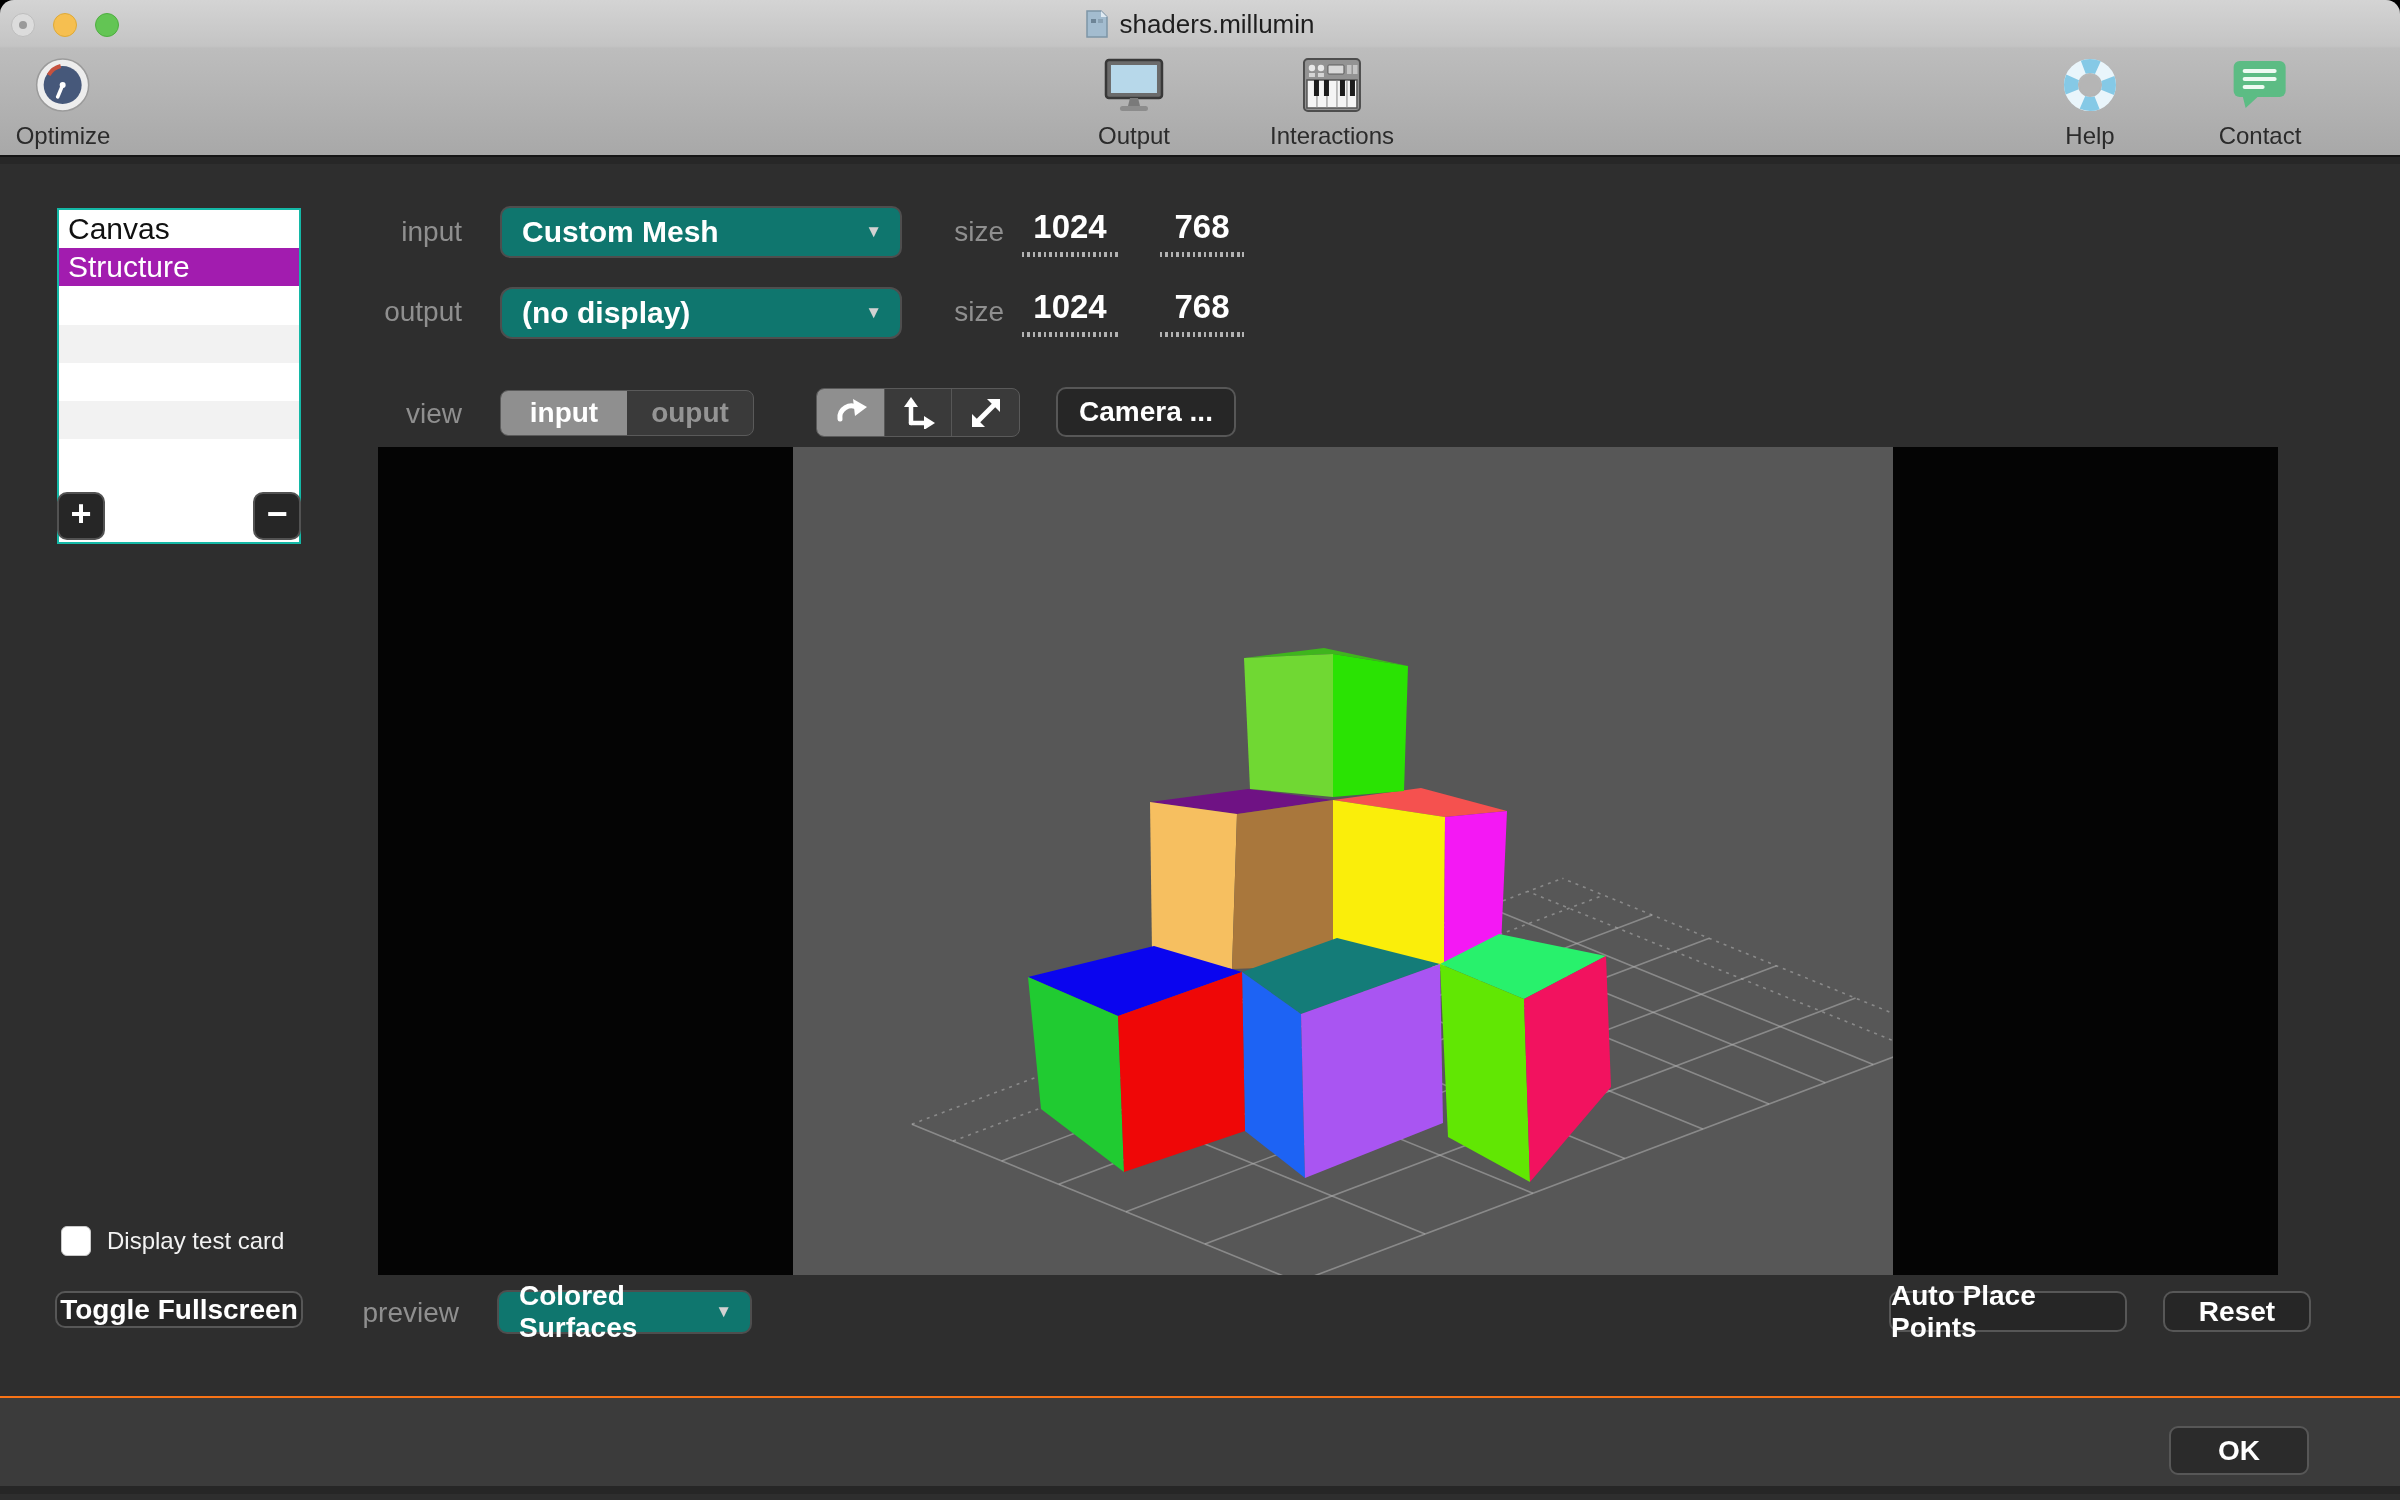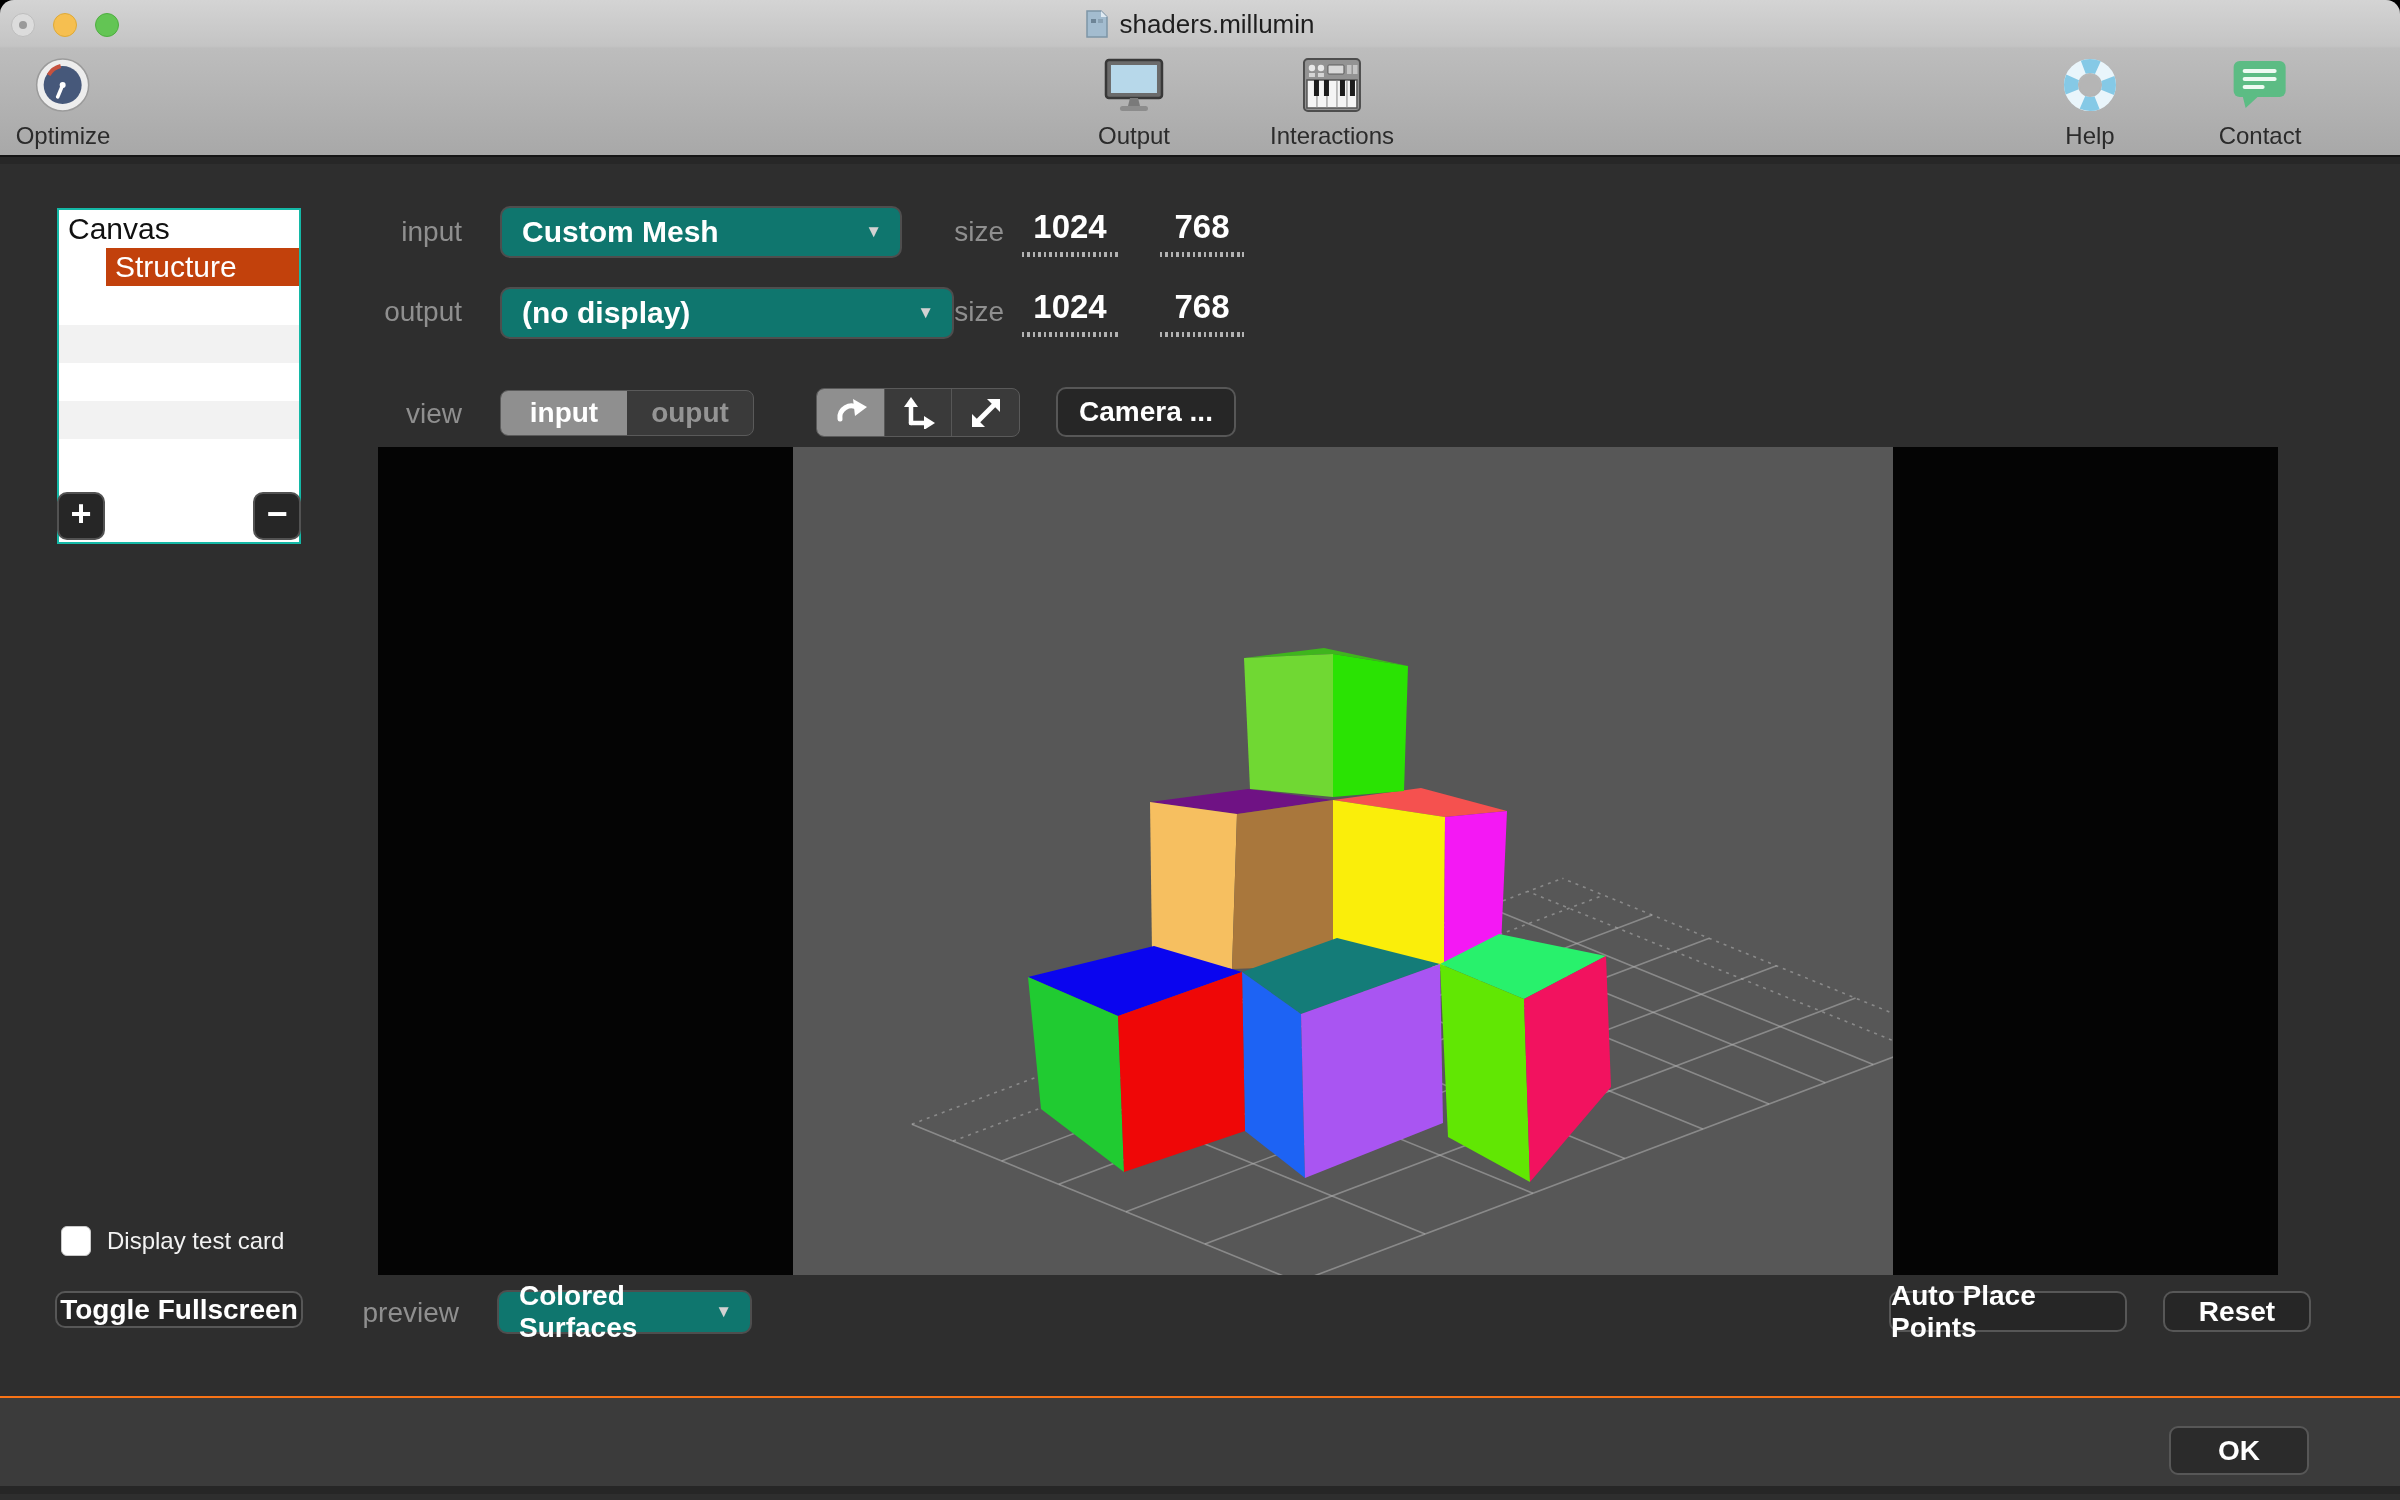--- a/index.html
+++ b/index.html
@@ -22,34 +22,34 @@
   .tool-icon{height:62px;display:flex;align-items:center;justify-content:center;}
   .tool-label{font-size:24px;color:#2b2b2b;}
   #tool-optimize{left:63px;} #tool-output{left:1134px;} #tool-interactions{left:1332px;}
   #tool-help{left:2090px;} #tool-contact{left:2260px;}
   #content-shade{position:absolute;left:0;top:157px;width:100%;height:7px;background:#272727;}
 
   
   #layer-list{position:absolute;left:57px;top:208px;width:244px;height:336px;background:#fff;
               border:2px solid #14b8a6;box-sizing:border-box;}
   .layer-row{height:38.2px;line-height:38.2px;font-size:30px;padding-left:9px;color:#111;overflow:hidden;}
-  .layer-row.selected{background:#c2410c;color:#fff;margin-left:47px;}
+  .layer-row.selected{background:#a21caf;color:#fff;}
   .layer-row.stripe{background:#f2f2f2;}
   .sq-btn{position:absolute;width:48px;height:48px;background:#262626;border:2px solid #525252;border-radius:10px;
           box-sizing:border-box;color:#fff;font-size:36px;font-weight:700;line-height:40px;text-align:center;}
   #add-btn{left:57px;top:492px;} #remove-btn{left:253px;top:492px;}
 
   
   .form-label{position:absolute;width:150px;text-align:right;font-size:28px;color:#8f8f8f;}
   .dropdown{position:absolute;background:#0f766e;border:2px solid #4e4e4e;border-radius:10px;box-sizing:border-box;
             display:flex;align-items:center;color:#fff;font-weight:700;}
   .dd-text{padding-left:20px;font-size:30px;}
   .dd-arrow{position:absolute;right:18px;font-size:17px;color:#d2d2d2;}
   #dd-input{left:500px;top:206px;width:402px;height:52px;}
-  #dd-output{left:500px;top:287px;width:454px;height:52px;}
+  #dd-output{left:500px;top:287px;width:402px;height:52px;border-radius:12px;}
   .size-label{position:absolute;width:120px;text-align:right;font-size:28px;color:#8f8f8f;}
   .size-val{position:absolute;text-align:center;color:#fff;font-size:33px;font-weight:700;}
   .scrub{height:5px;margin-top:6px;background:repeating-linear-gradient(90deg,#b2b2b2 0 2.5px,transparent 2.5px 5.5px);}
 
   
   #seg-view{position:absolute;left:500px;top:390px;width:252px;height:44px;background:#3a3a3a;
             border:1px solid #5a5a5a;border-radius:8px;overflow:hidden;display:flex;}
   .seg{flex:1;display:flex;align-items:center;justify-content:center;font-size:28px;font-weight:700;color:#949494;}
   .seg.selected{background:#8f8f8f;color:#fff;}
   #seg-icons{position:absolute;left:816px;top:388px;width:202px;height:47px;background:#3a3a3a;

